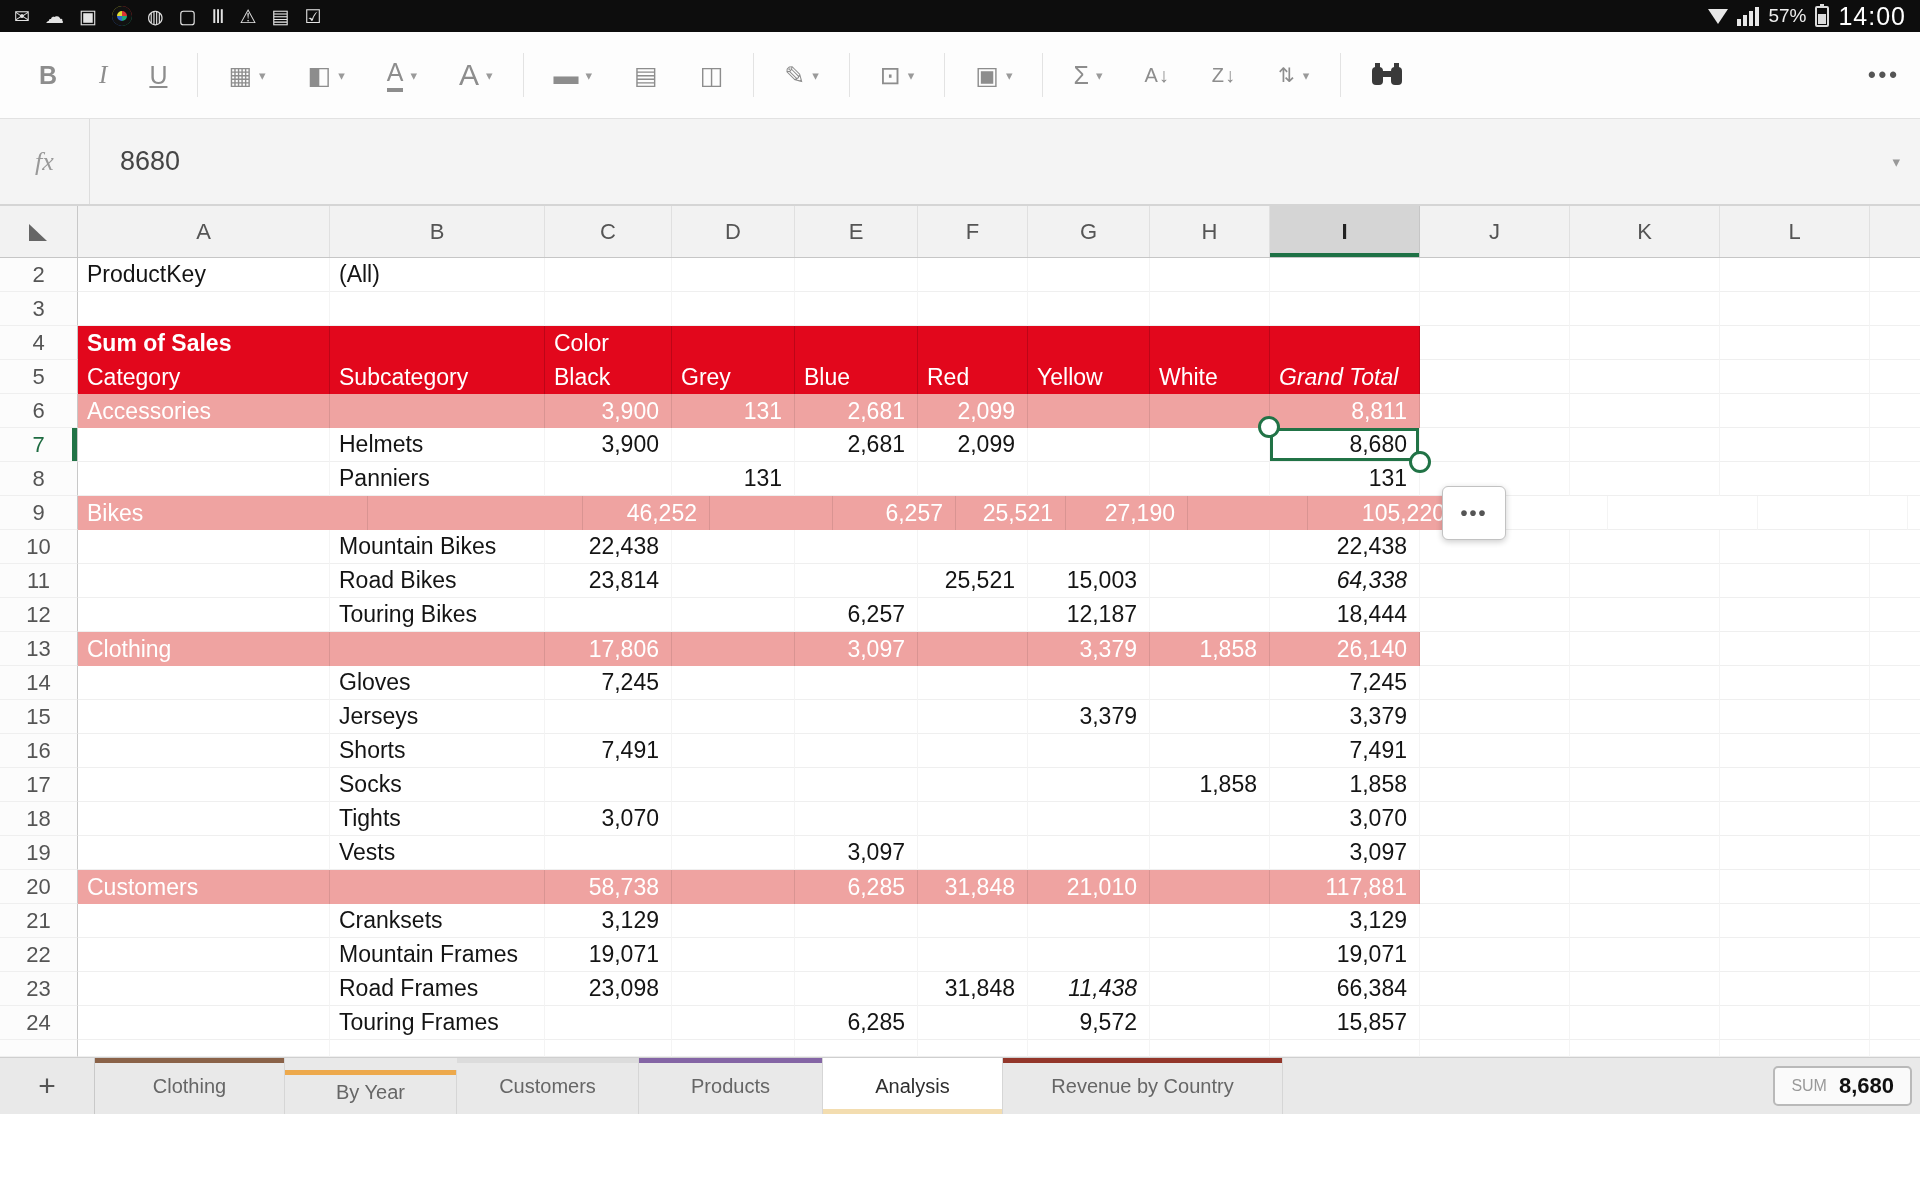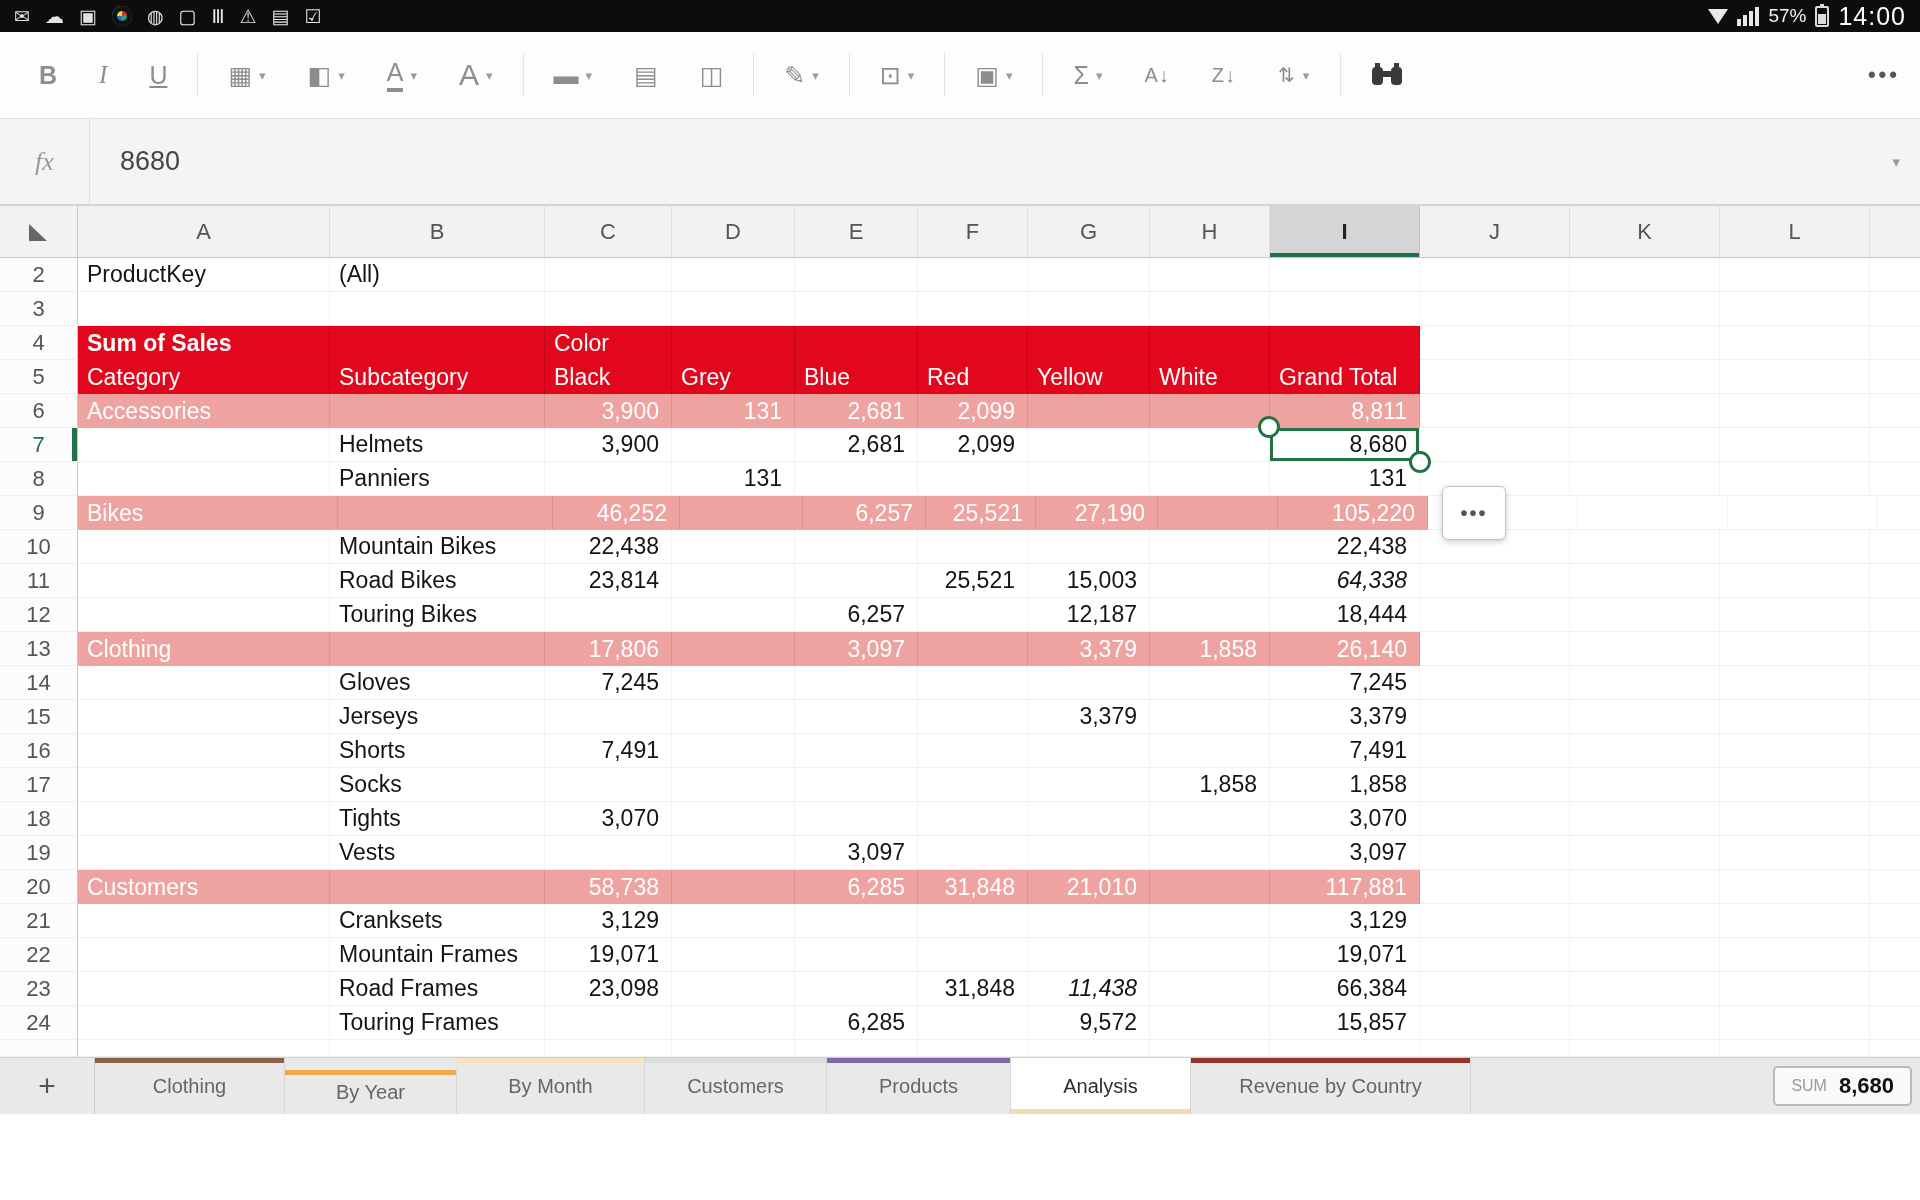--- a/index.html
+++ b/index.html
@@ -312,21 +312,21 @@
         <div class="grow">
           <div class="gut">5</div>
           <div class="cell txt ch-red" style="width: 252px;">Category</div>
           <div class="cell txt ch-red" style="width: 215px;">Subcategory</div>
           <div class="cell txt ch-red" style="width: 127px;">Black</div>
           <div class="cell txt ch-red" style="width: 123px;">Grey</div>
           <div class="cell txt ch-red" style="width: 123px;">Blue</div>
           <div class="cell txt ch-red" style="width: 110px;">Red</div>
           <div class="cell txt ch-red" style="width: 122px;">Yellow</div>
           <div class="cell txt ch-red" style="width: 120px;">White</div>
-          <div class="cell txt ch-red" style="width: 150px;">Grand Total</div>
+          <div class="cell txt ch-red" style="width: 150px; font-style: italic;">Grand Total</div>
           <div class="cell txt" style="width: 150px;"></div>
           <div class="cell txt" style="width: 150px;"></div>
           <div class="cell txt" style="width: 150px;"></div>
           <div class="cell txt" style="flex: 1 1 0%; border-right: none;"></div>
         </div>
         <div class="grow">
           <div class="gut">6</div>
           <div class="cell txt ch-pink" style="width: 252px;">Accessories</div>
           <div class="cell txt ch-pink" style="width: 215px;"></div>
           <div class="cell num ch-pink" style="width: 127px;">3,900</div>
@@ -368,21 +368,21 @@
           <div class="cell txt" style="width: 122px;"></div>
           <div class="cell txt" style="width: 120px;"></div>
           <div class="cell num" style="width: 150px;">131</div>
           <div class="cell txt" style="width: 150px;"></div>
           <div class="cell txt" style="width: 150px;"></div>
           <div class="cell txt" style="width: 150px;"></div>
           <div class="cell txt" style="flex: 1 1 0%; border-right: none;"></div>
         </div>
         <div class="grow">
           <div class="gut">9</div>
-          <div class="cell txt ch-pink" style="width: 260px;">Bikes</div>
+          <div class="cell txt ch-pink" style="width: 290px;">Bikes</div>
           <div class="cell txt ch-pink" style="width: 215px;"></div>
           <div class="cell num ch-pink" style="width: 127px;">46,252</div>
           <div class="cell txt ch-pink" style="width: 123px;"></div>
           <div class="cell num ch-pink" style="width: 123px;">6,257</div>
           <div class="cell num ch-pink" style="width: 110px;">25,521</div>
           <div class="cell num ch-pink" style="width: 122px;">27,190</div>
           <div class="cell txt ch-pink" style="width: 120px;"></div>
           <div class="cell num ch-pink" style="width: 150px;">105,220</div>
           <div class="cell txt" style="width: 150px;"></div>
           <div class="cell txt" style="width: 150px;"></div>
@@ -653,24 +653,20 @@
     <div class="addtab">+</div>
     <div id="stabs" style="display:flex;align-items:stretch;">
         <div class="stab" style="width: 190px;">
           <div class="strip" style="background: rgb(138, 98, 72);"></div>
           <span>Clothing</span>
         </div>
         <div class="stab" style="width: 172px; margin-top: 12px;">
           <div class="strip" style="background: rgb(237, 169, 76);"></div>
           <span>By Year</span>
         </div>
-        <div class="stab" style="width: 188px;">
-          <div class="strip" style="background: rgb(247, 227, 187);"></div>
-          <span>By Month</span>
-        </div>
         <div class="stab" style="width: 182px;">
           <div class="strip" style="background: rgb(220, 220, 220);"></div>
           <span>Customers</span>
         </div>
         <div class="stab" style="width: 184px;">
           <div class="strip" style="background: rgb(132, 101, 165);"></div>
           <span>Products</span>
         </div>
         <div class="stab active" style="width: 180px;">
           <span>Analysis</span>

